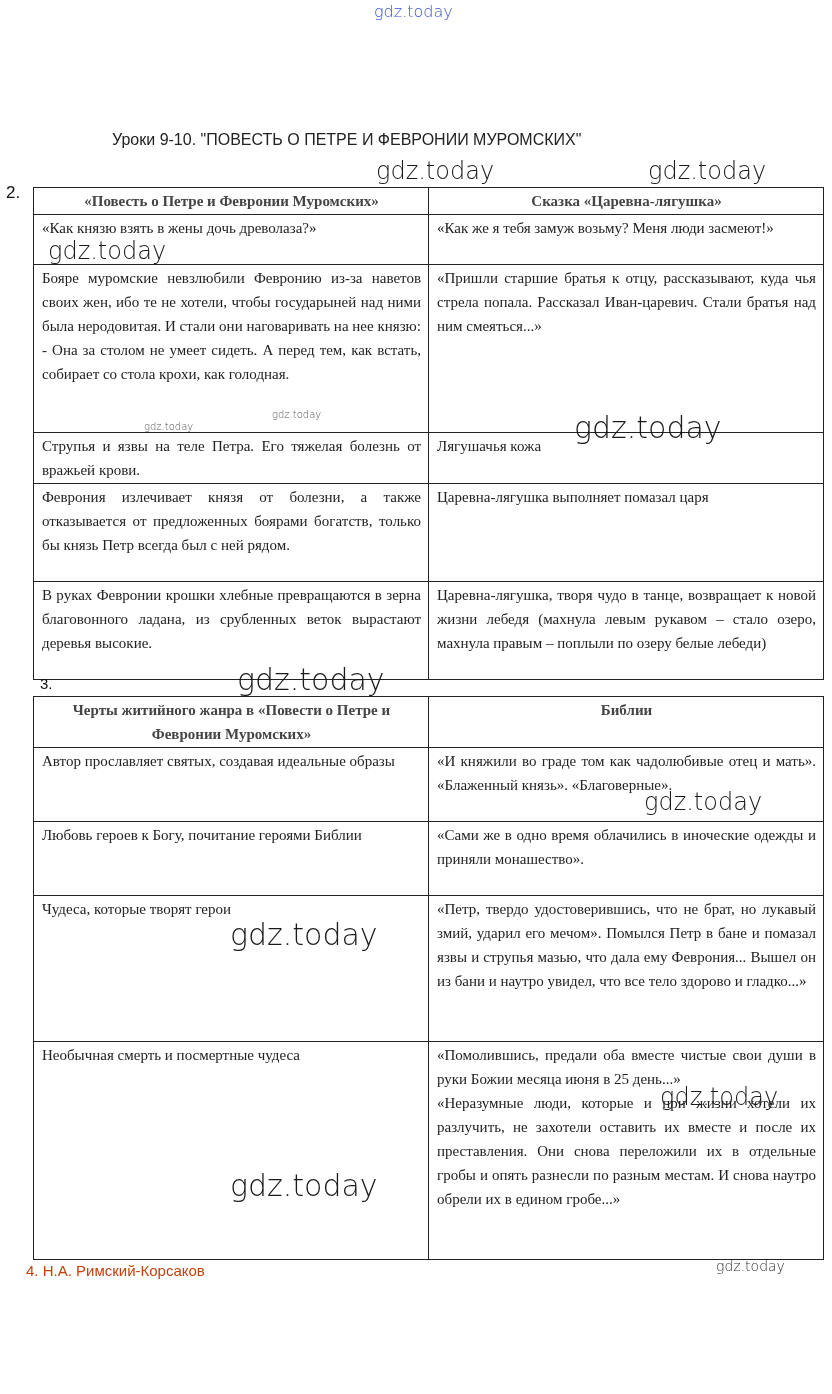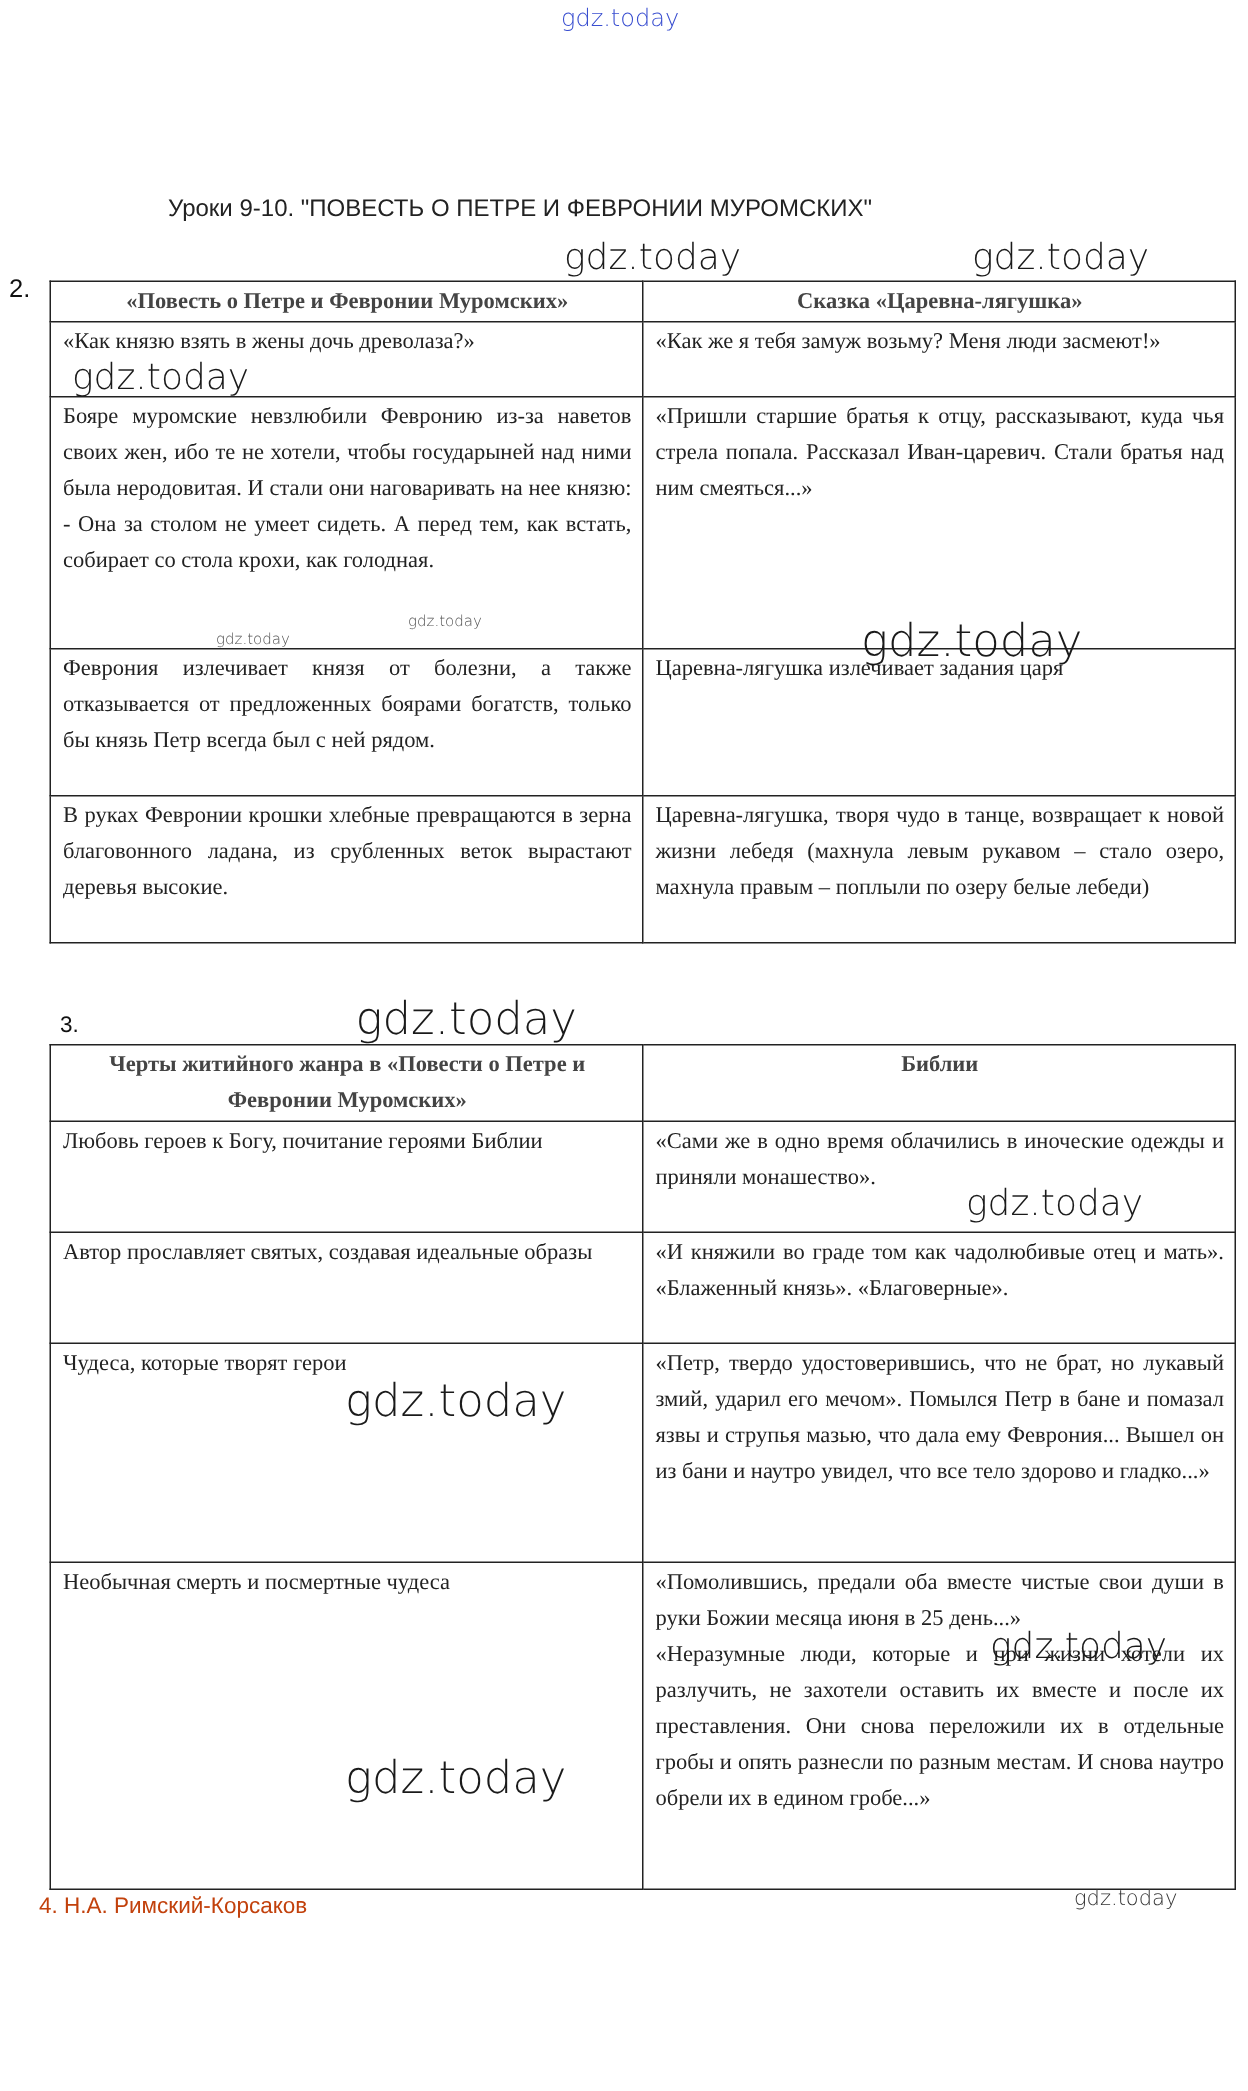--- a/index.html
+++ b/index.html
@@ -47,23 +47,27 @@
   </thead>
   <tbody>
     <tr style="height:50px;">
       <td>«Как князю взять в жены дочь древолаза?»</td>
       <td>«Как же я тебя замуж возьму? Меня люди засмеют!»</td>
     </tr>
     <tr style="height:168px;">
       <td>Бояре муромские невзлюбили Февронию из-за наветов своих жен, ибо те не хотели, чтобы государыней над ними была неродовитая. И стали они наговаривать на нее князю:  - Она за столом не умеет сидеть. А перед тем, как встать, собирает со стола крохи, как голодная.</td>
       <td>«Пришли старшие братья к отцу, рассказывают, куда чья стрела попала. Рассказал Иван-царевич. Стали братья над ним смеяться...»</td>
     </tr>
+    <tr style="height:50px;">
+      <td>Струпья и язвы на теле Петра. Его тяжелая болезнь от вражьей крови.</td>
+      <td>Лягушачья кожа</td>
+    </tr>
     <tr style="height:98px;">
       <td>Феврония излечивает князя от болезни, а также отказывается от предложенных боярами богатств, только бы князь Петр всегда был с ней рядом.</td>
-      <td>Царевна-лягушка излечивает задания царя</td>
+      <td>Царевна-лягушка выполняет помазал царя</td>
     </tr>
     <tr style="height:98px;">
       <td>В руках Февронии крошки хлебные превращаются в зерна благовонного ладана, из срубленных веток вырастают деревья высокие.</td>
       <td>Царевна-лягушка, творя чудо в танце, возвращает к новой жизни лебедя (махнула левым рукавом – стало озеро, махнула правым – поплыли по озеру белые лебеди)</td>
     </tr>
   </tbody>
 </table>
 
 <div class="wm wm-mid" style="top:237px;left:48px;">gdz.today</div>
 <div class="wm wm-tiny" style="top:421px;left:144px;">gdz.today</div>
@@ -79,26 +83,26 @@
       <col>
     </colgroup>
   <thead>
     <tr style="height:50px;">
       <th>Черты житийного жанра в «Повести о Петре и Февронии Муромских»</th>
       <th style="vertical-align:top;">Библии</th>
     </tr>
   </thead>
   <tbody>
     <tr style="height:74px;">
+      <td>Автор прославляет святых, создавая идеальные образы</td>
+      <td>«И княжили во граде том как чадолюбивые отец и мать». «Блаженный князь». «Благоверные».</td>
+    </tr>
+    <tr style="height:74px;">
       <td>Любовь героев к Богу, почитание героями Библии</td>
       <td>«Сами же в одно время облачились в иноческие одежды и приняли монашество».</td>
-    </tr>
-    <tr style="height:74px;">
-      <td>Автор прославляет святых, создавая идеальные образы</td>
-      <td>«И княжили во граде том как чадолюбивые отец и мать». «Блаженный князь». «Благоверные».</td>
     </tr>
     <tr style="height:146px;">
       <td>Чудеса, которые творят герои</td>
       <td>«Петр, твердо удостоверившись, что не брат, но лукавый змий, ударил его мечом». Помылся Петр в бане и помазал язвы и струпья мазью, что дала ему Феврония... Вышел он из бани и наутро увидел, что все тело здорово и гладко...»</td>
     </tr>
     <tr style="height:218px;">
       <td>Необычная смерть и посмертные чудеса</td>
       <td style="white-space:pre-line;">«Помолившись, предали оба вместе чистые свои души в руки Божии месяца июня в 25 день...»
 «Неразумные люди, которые и при жизни хотели их разлучить, не захотели оставить их вместе и после их преставления. Они снова переложили их в отдельные гробы и опять разнесли по разным местам. И снова наутро обрели их в едином гробе...»</td>
     </tr>

